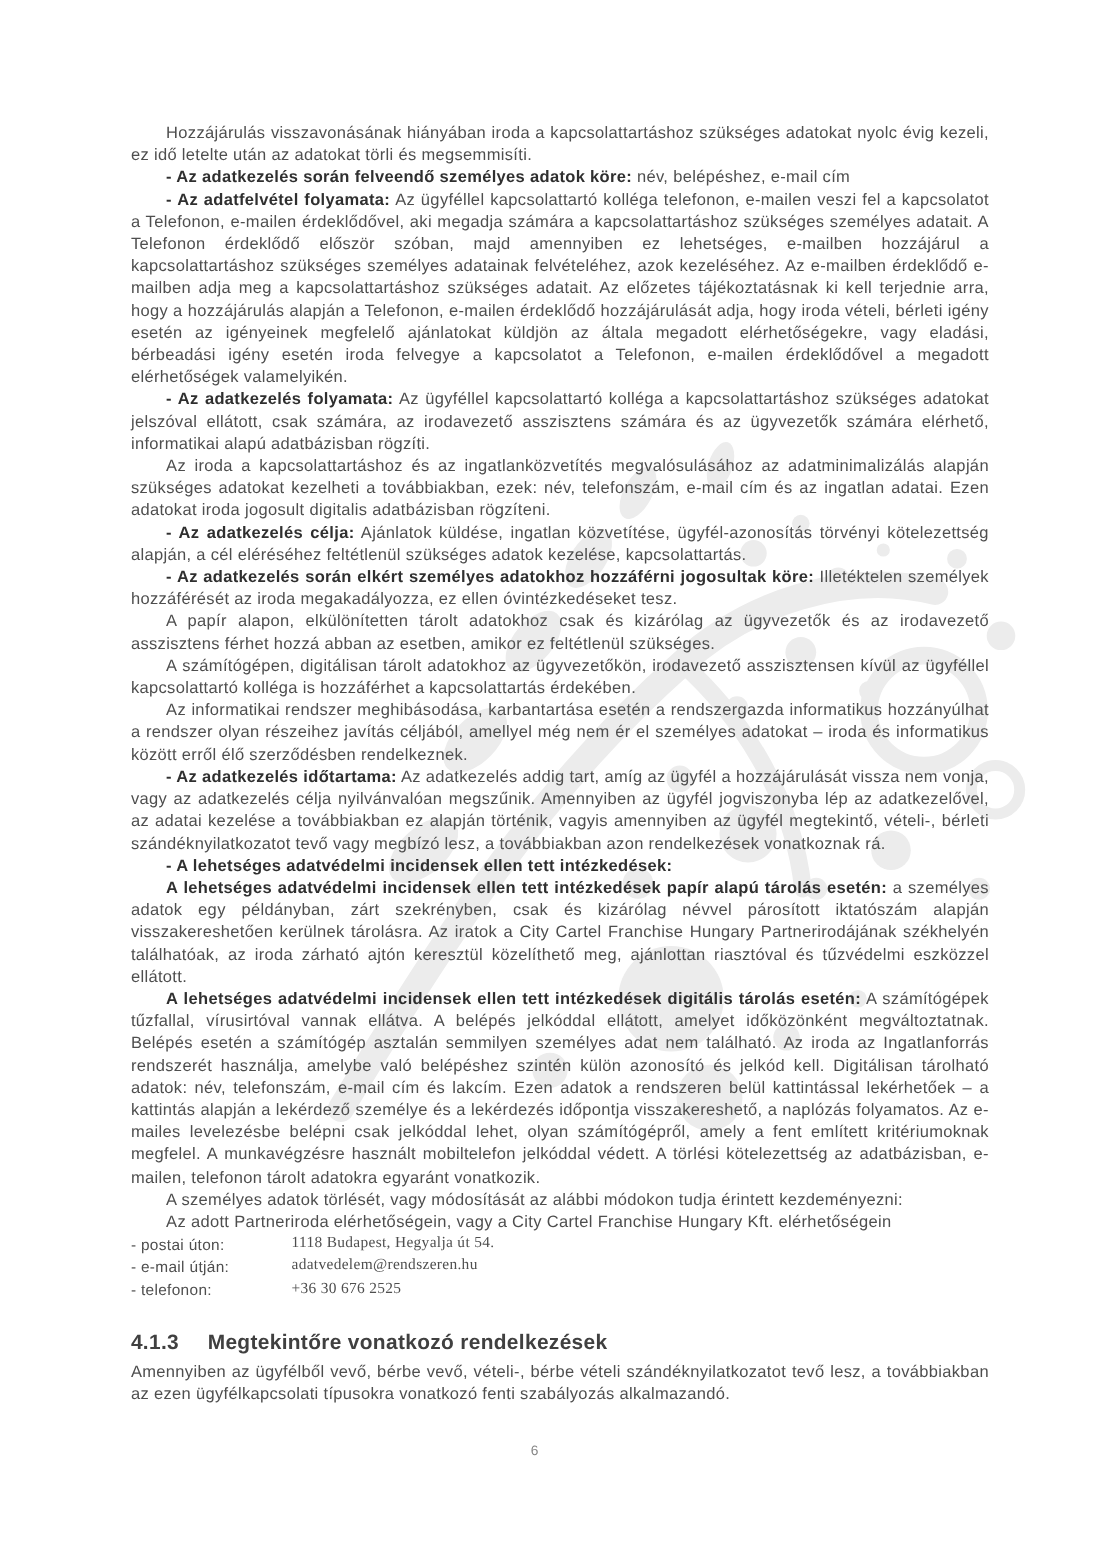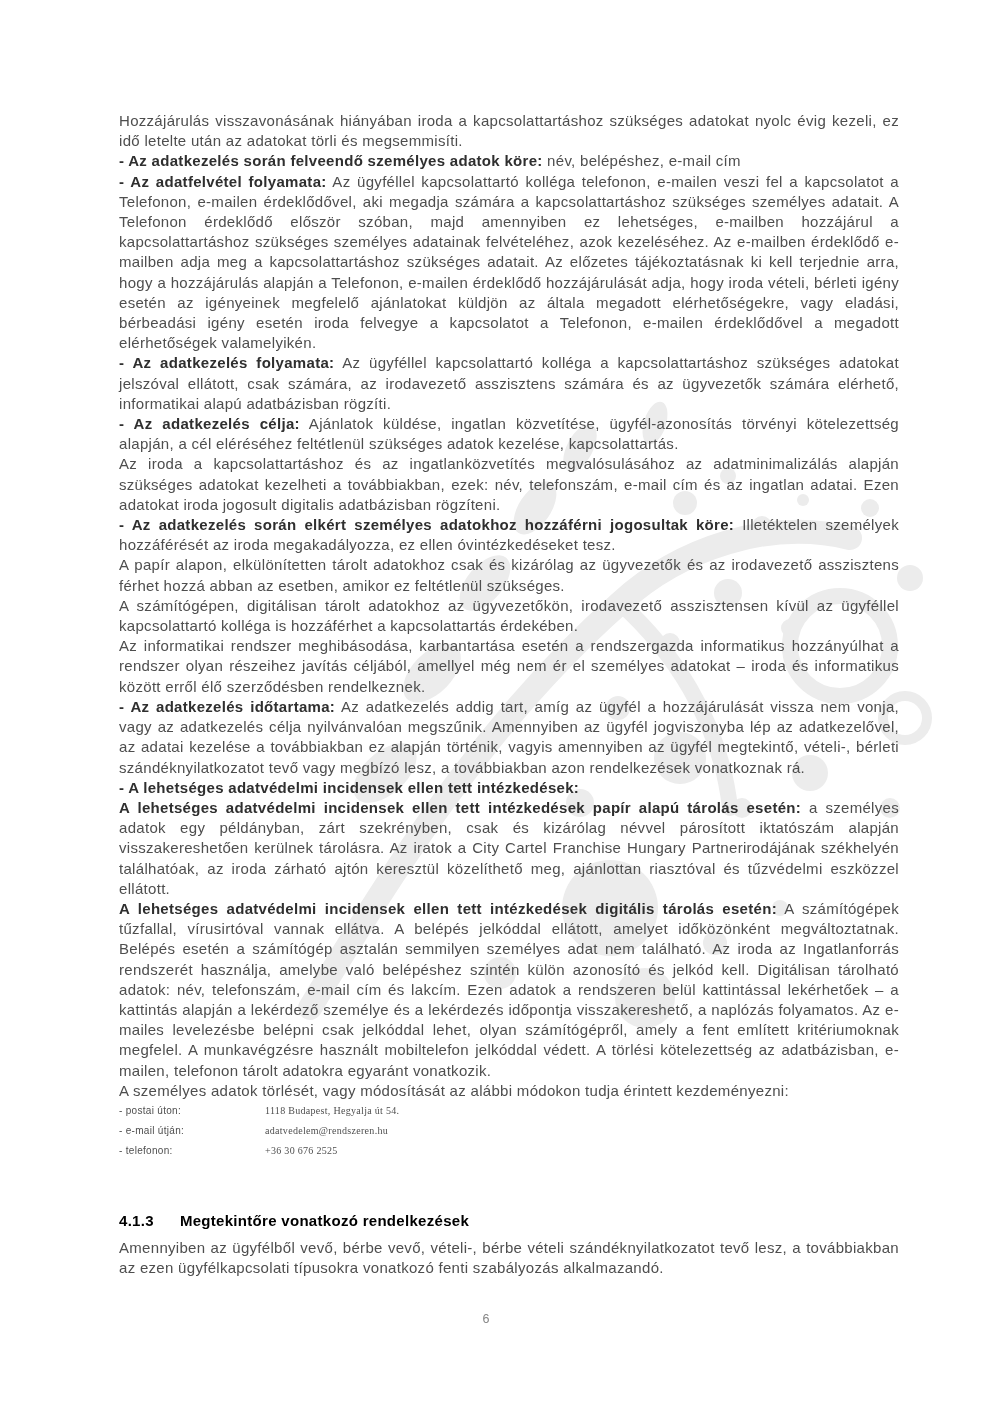--- a/index.html
+++ b/index.html
@@ -36,35 +36,35 @@
     z-index: 1;
   }
   p.body {
     margin: 0;
     font-size: 15px;
     line-height: 20.2px;
     letter-spacing: 0.3px;
     color: #4e4e4e;
     text-align: justify;
   }
-  p.body b { color: #2f2f2f; font-weight: 700; }
+  p.body b { color: #2f2f2f; font-weight: 700; margin-left: 32px; }
   .contact-row {
     display: flex;
-    font-size: 10px;
+    font-size: 14px;
     line-height: 20.2px;
     letter-spacing: 0.3px;
     color: #4e4e4e;
   }
   .contact-label { width: 146px; flex: 0 0 146px; }
   .contact-value { flex: 1; font-family: Liberation Serif, serif; }
   .section-heading {
-    font-size: 15px;
+    font-size: 19px;
     line-height: 18px;
     font-weight: 700;
-    color: #000000;
+    color: #404040;
     letter-spacing: 0.3px;
   }
   .section-number { display: inline-block; margin-right: 26px; }
   p.closing { margin-top: 8px; }
   .page-number {
     position: absolute;
     top: 1312px;
     left: 0;
     width: 100%;
     text-align: center;
@@ -111,31 +111,32 @@
     <path d="M370 215 C420 260 470 330 480 420" fill="none" stroke="currentColor" stroke-width="16" stroke-linecap="round"></path>
     <circle cx="590" cy="258" r="50" fill="none" stroke="currentColor" stroke-width="16"></circle>
     <circle cx="655" cy="330" r="22" fill="none" stroke="currentColor" stroke-width="10"></circle>
   </svg>
 
   <div class="content-top">
     <p class="body"><b></b><span>Hozzájárulás visszavonásának hiányában iroda a kapcsolattartáshoz szükséges adatokat nyolc évig kezeli, ez idő letelte után az adatokat törli és megsemmisíti.</span></p>
     <p class="body"><b>- Az adatkezelés során felveendő személyes adatok köre:</b><span> név, belépéshez, e-mail cím</span></p>
     <p class="body"><b>- Az adatfelvétel folyamata:</b><span> Az ügyféllel kapcsolattartó kolléga telefonon, e-mailen veszi fel a kapcsolatot a Telefonon, e-mailen érdeklődővel, aki megadja számára a kapcsolattartáshoz szükséges személyes adatait. A Telefonon érdeklődő először szóban, majd amennyiben ez lehetséges, e-mailben hozzájárul a kapcsolattartáshoz szükséges személyes adatainak felvételéhez, azok kezeléséhez. Az e-mailben érdeklődő e-mailben adja meg a kapcsolattartáshoz szükséges adatait. Az előzetes tájékoztatásnak ki kell terjednie arra, hogy a hozzájárulás alapján a Telefonon, e-mailen érdeklődő hozzájárulását adja, hogy iroda vételi, bérleti igény esetén az igényeinek megfelelő ajánlatokat küldjön az általa megadott elérhetőségekre, vagy eladási, bérbeadási igény esetén iroda felvegye a kapcsolatot a Telefonon, e-mailen érdeklődővel a megadott elérhetőségek valamelyikén.</span></p>
     <p class="body"><b>- Az adatkezelés folyamata:</b><span> Az ügyféllel kapcsolattartó kolléga a kapcsolattartáshoz szükséges adatokat jelszóval ellátott, csak számára, az irodavezető asszisztens számára és az ügyvezetők számára elérhető, informatikai alapú adatbázisban rögzíti.</span></p>
+    <p class="body"><b></b><span>Az iroda a kapcsolattartáshoz és az ingatlanközvetítés megvalósulásához az adatminimalizálás alapján szükséges adatokat kezelheti a továbbiakban, ezek: név, telefonszám, e-mail cím és az ingatlan adatai. Ezen adatokat iroda jogosult digitalis adatbázisban rögzíteni.</span></p>
     <p class="body"><b>- Az adatkezelés célja:</b><span> Ajánlatok küldése, ingatlan közvetítése, ügyfél-azonosítás törvényi kötelezettség alapján, a cél eléréséhez feltétlenül szükséges adatok kezelése, kapcsolattartás.</span></p>
-    <p class="body"><b></b><span>Az iroda a kapcsolattartáshoz és az ingatlanközvetítés megvalósulásához az adatminimalizálás alapján szükséges adatokat kezelheti a továbbiakban, ezek: név, telefonszám, e-mail cím és az ingatlan adatai. Ezen adatokat iroda jogosult digitalis adatbázisban rögzíteni.</span></p>
     <p class="body"><b>- Az adatkezelés során elkért személyes adatokhoz hozzáférni jogosultak köre:</b><span> Illetéktelen személyek hozzáférését az iroda megakadályozza, ez ellen óvintézkedéseket tesz.</span></p>
     <p class="body"><b></b><span>A papír alapon, elkülönítetten tárolt adatokhoz csak és kizárólag az ügyvezetők és az irodavezető asszisztens férhet hozzá abban az esetben, amikor ez feltétlenül szükséges.</span></p>
     <p class="body"><b></b><span>A számítógépen, digitálisan tárolt adatokhoz az ügyvezetőkön, irodavezető asszisztensen kívül az ügyféllel kapcsolattartó kolléga is hozzáférhet a kapcsolattartás érdekében.</span></p>
     <p class="body"><b></b><span>Az informatikai rendszer meghibásodása, karbantartása esetén a rendszergazda informatikus hozzányúlhat a rendszer olyan részeihez javítás céljából, amellyel még nem ér el személyes adatokat – iroda és informatikus között erről élő szerződésben rendelkeznek.</span></p>
     <p class="body"><b>- Az adatkezelés időtartama:</b><span> Az adatkezelés addig tart, amíg az ügyfél a hozzájárulását vissza nem vonja, vagy az adatkezelés célja nyilvánvalóan megszűnik. Amennyiben az ügyfél jogviszonyba lép az adatkezelővel, az adatai kezelése a továbbiakban ez alapján történik, vagyis amennyiben az ügyfél megtekintő, vételi-, bérleti szándéknyilatkozatot tevő vagy megbízó lesz, a továbbiakban azon rendelkezések vonatkoznak rá.</span></p>
     <p class="body"><b>- A lehetséges adatvédelmi incidensek ellen tett intézkedések:</b><span></span></p>
     <p class="body"><b>A lehetséges adatvédelmi incidensek ellen tett intézkedések papír alapú tárolás esetén:</b><span> a személyes adatok egy példányban, zárt szekrényben, csak és kizárólag névvel párosított iktatószám alapján visszakereshetően kerülnek tárolásra. Az iratok a City Cartel Franchise Hungary Partnerirodájának székhelyén találhatóak, az iroda zárható ajtón keresztül közelíthető meg, ajánlottan riasztóval és tűzvédelmi eszközzel ellátott.</span></p>
     <p class="body"><b>A lehetséges adatvédelmi incidensek ellen tett intézkedések digitális tárolás esetén:</b><span> A számítógépek tűzfallal, vírusirtóval vannak ellátva. A belépés jelkóddal ellátott, amelyet időközönként megváltoztatnak. Belépés esetén a számítógép asztalán semmilyen személyes adat nem található. Az iroda az Ingatlanforrás rendszerét használja, amelybe való belépéshez szintén külön azonosító és jelkód kell. Digitálisan tárolható adatok: név, telefonszám, e-mail cím és lakcím. Ezen adatok a rendszeren belül kattintással lekérhetőek – a kattintás alapján a lekérdező személye és a lekérdezés időpontja visszakereshető, a naplózás folyamatos. Az e-mailes levelezésbe belépni csak jelkóddal lehet, olyan számítógépről, amely a fent említett kritériumoknak megfelel. A munkavégzésre használt mobiltelefon jelkóddal védett. A törlési kötelezettség az adatbázisban, e-mailen, telefonon tárolt adatokra egyaránt vonatkozik.</span></p>
     <p class="body"><b></b><span>A személyes adatok törlését, vagy módosítását az alábbi módokon tudja érintett kezdeményezni:</span></p>
+    <p class="body"><b></b><span>Az adott Partneriroda elérhetőségein, vagy a City Cartel Franchise Hungary Kft. elérhetőségein</span></p>
 
     <div class="contact-row">
       <span class="contact-label">- postai úton:</span>
       <span class="contact-value">1118 Budapest, Hegyalja út 54.</span>
     </div>
     <div class="contact-row">
       <span class="contact-label">- e-mail útján:</span>
       <span class="contact-value">adatvedelem@rendszeren.hu</span>
     </div>
     <div class="contact-row">

